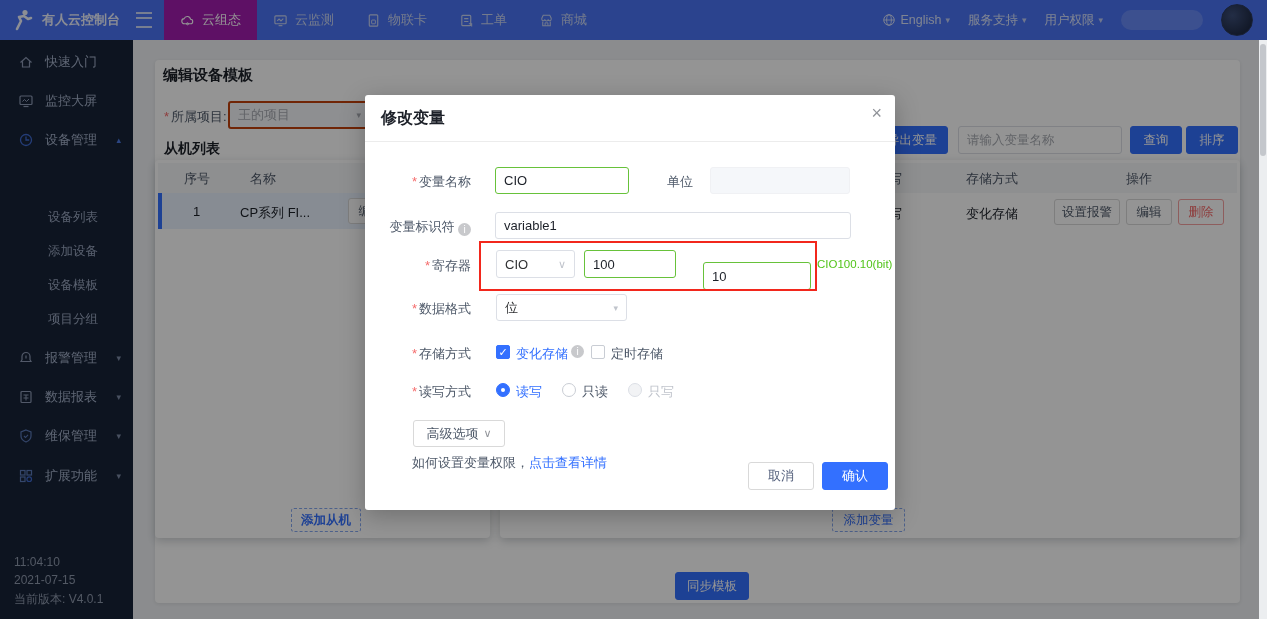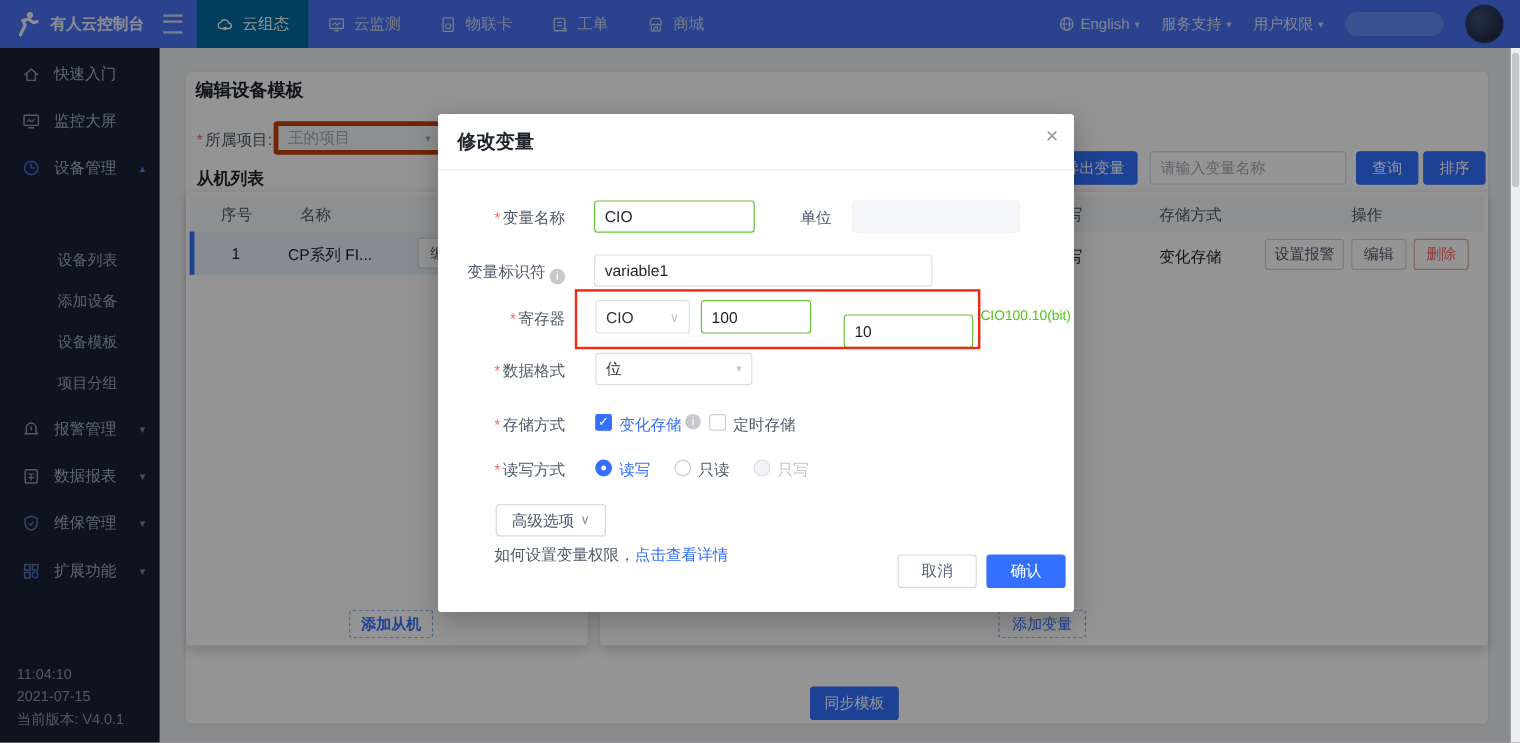--- a/index.html
+++ b/index.html
@@ -8,21 +8,21 @@
   .abs{position:absolute;box-sizing:border-box;}
 
   
   .topnav{position:absolute;left:0;top:0;width:1267px;height:40px;background:#4a74f5;z-index:10;
           display:flex;align-items:center;color:#d7e0fb;}
   .brand{display:flex;align-items:center;gap:8px;padding-left:12px;width:118px;}
   .brand-name{font-size:13px;font-weight:bold;color:#eef2ff;white-space:nowrap;}
   .hamburger{width:16px;height:12px;border-top:2px solid #cdd9fa;border-bottom:2px solid #cdd9fa;position:relative;margin-left:6px;cursor:pointer;}
   .hamburger:before{content:"";position:absolute;left:0;right:0;top:3px;height:2px;background:#cdd9fa;}
   .nav-tab{height:40px;display:flex;align-items:center;gap:7px;padding:0 16px;font-size:13px;color:#c9d4f2;cursor:pointer;}
-  .nav-tab.active{background:#0369a1;color:#ffffff;}
+  .nav-tab.active{background:#a21caf;color:#ffffff;}
   .nav-tab svg{display:block;}
   .nav-right{position:absolute;right:0;top:0;height:40px;display:flex;align-items:center;gap:18px;padding-right:14px;font-size:12.5px;}
   .nav-drop{display:flex;align-items:center;gap:4px;cursor:pointer;color:#dbe3fb;}
   .caret{font-size:9px;color:#c2cef4;}
   .redacted{width:82px;height:20px;border-radius:10px;background:#6d8ef7;opacity:.85;}
   .avatar{width:30px;height:30px;border-radius:50%;background:radial-gradient(circle at 35% 35%,#3d4f79,#151e33);border:1px solid #2c3a5e;}
 
   
   .side{position:absolute;left:0;top:40px;width:133px;height:579px;background:#182438;z-index:5;}
   .side-item{position:absolute;left:0;width:133px;height:32px;display:flex;align-items:center;
@@ -32,21 +32,21 @@
   .side-sub{position:absolute;left:0;width:133px;height:30px;line-height:30px;padding-left:48px;
             box-sizing:border-box;color:#9aa7c0;font-size:12.5px;cursor:pointer;}
   .side-foot{position:absolute;left:14px;color:#8e99ad;font-size:12px;white-space:nowrap;}
 
   
   .card{background:#fff;border-radius:4px;}
   .outer-card{left:155px;top:60px;width:1085px;height:543px;box-shadow:0 1px 4px rgba(0,0,0,.09);}
   .page-title{left:163px;top:66px;font-size:15px;font-weight:bold;color:#1d2129;}
   .fld-label{color:#4e5969;}
   .req{color:#f56c6c;margin-right:2px;}
-  .sel{border:4px solid #c2410c;border-radius:3px;background:#fff;display:flex;align-items:center;
+  .sel{border:2px solid #c2410c;border-radius:3px;background:#fff;display:flex;align-items:center;
        padding:0 8px;justify-content:space-between;color:#4e5969;}
   .sel.disabled{background:#f5f7fa;color:#a8abb2;}
   .panel-card{box-shadow:0 3px 10px rgba(31,45,61,.22);}
   .sec-head{font-size:14px;font-weight:bold;color:#1d2129;}
   .thead{background:#f5f6f8;color:#4e5969;}
   .btn{display:inline-flex;align-items:center;justify-content:center;border-radius:3px;cursor:pointer;
        font-size:12.5px;box-sizing:border-box;white-space:nowrap;}
   .btn-blue{background:#3370ff;color:#fff;border:1px solid #3370ff;}
   .btn-plain{background:#fff;color:#4e5969;border:1px solid #d9d9d9;}
   .btn-danger{background:#fff;color:#f56c6c;border:1px solid #f5a0a0;}
@@ -294,21 +294,21 @@
       <span class="req">*</span><span>变量名称</span>
     </div>
     <input class="m-input green" style="left: 130px; top: 72px; width: 134px; height: 27px;" value="CIO">
     <div class="abs" style="left:302px;top:78px;color:#4e5969;">单位</div>
     <input class="m-input disabled" style="left: 345px; top: 72px; width: 140px; height: 27px;" value="">
 
     <div class="m-label" style="top:123px;">
       <span>变量标识符</span>
       <i class="info-i">i</i>
     </div>
-    <input class="m-input" style="left: 130px; top: 117px; width: 282px; height: 27px;" value="variable1">
+    <input class="m-input" style="left: 130px; top: 117px; width: 356px; height: 27px;" value="variable1">
 
     <div class="m-label" style="top:162px;">
       <span class="req">*</span><span>寄存器</span>
     </div>
     <div class="red-rect"></div>
     <div class="m-sel" style="left:131px;top:155px;width:79px;height:28px;">
       <span>CIO</span>
       <span class="chev">∨</span>
     </div>
     <input class="m-input green" style="left: 219px; top: 155px; width: 92px; height: 28px;" value="100">

